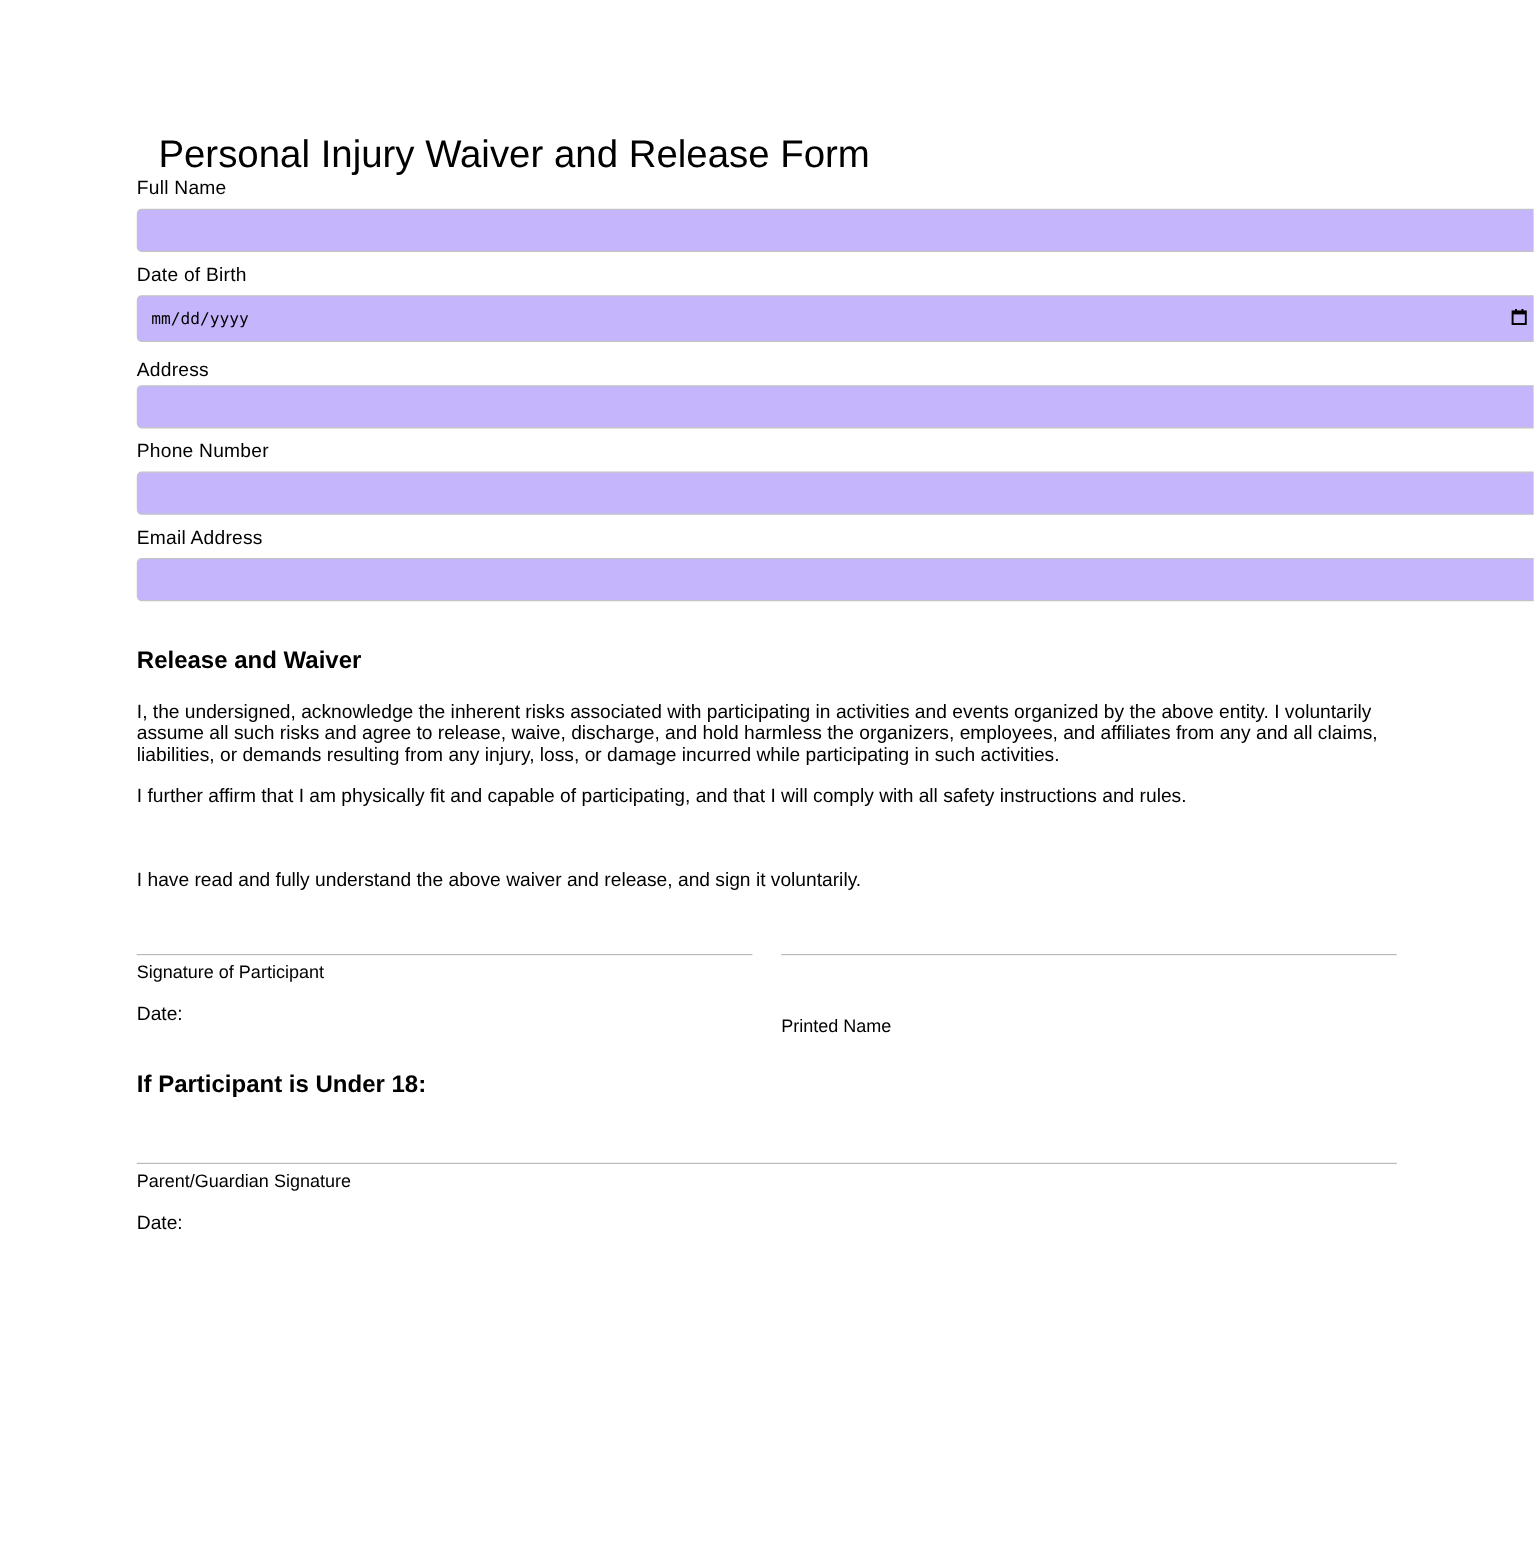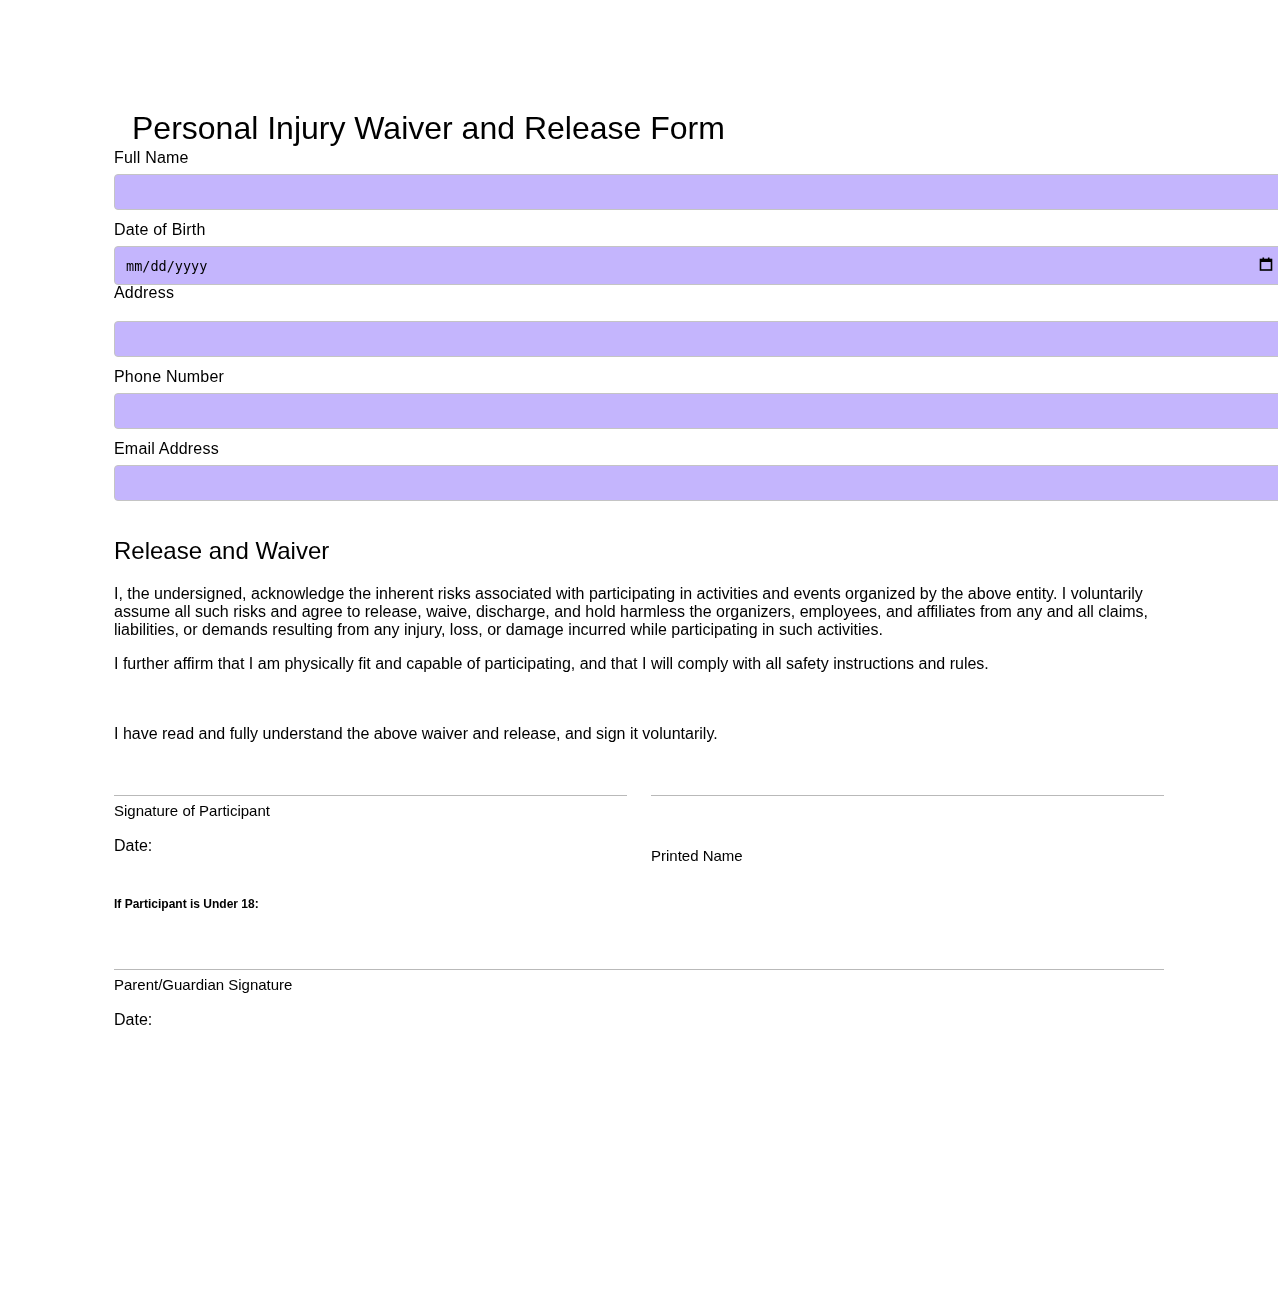--- a/index.html
+++ b/index.html
@@ -46,21 +46,21 @@
     }
     .date-text {
       font-family: "DejaVu Sans Mono", monospace;
       font-size: 13.5px;
       color: #000;
     }
     .cal-icon { width: 14px; height: 14px; }
     h2 {
       position: absolute; left: 0; top: 537px;
       margin: 0;
-      font-size: 24px; font-weight: normal; line-height: 28px;
+      font-size: 20px; font-weight: bold; line-height: 28px;
       white-space: nowrap;
     }
     .para {
       position: absolute; left: 0;
       width: 1050px;
       margin: 0;
       font-size: 16px; line-height: 18px;
     }
     .sig-line {
       position: absolute;
@@ -71,21 +71,21 @@
       position: absolute;
       font-size: 15px; line-height: 18px;
       white-space: nowrap;
     }
     .date-label {
       position: absolute; left: 0;
       font-size: 16px; line-height: 20px;
     }
     .bold {
       position: absolute; left: 0;
-      font-size: 12px; font-weight: bold; line-height: 20px;
+      font-size: 20px; font-weight: bold; line-height: 20px;
     }
   </style>
 </head>
 <body>
 
 <div class="container">
 
   <h1>Personal Injury Waiver and Release Form</h1>
 
   <div class="label" style="top:148px;">Full Name</div>
@@ -97,21 +97,21 @@
     <span>
       <svg class="cal-icon" viewBox="0 0 14 14">
         <rect x="1.5" y="2.5" width="11" height="10.5" fill="none" stroke="#000" stroke-width="1.6"></rect>
         <rect x="1.5" y="2.5" width="11" height="2.5" fill="#000"></rect>
         <rect x="3.5" y="0.5" width="1.6" height="3" fill="#000"></rect>
         <rect x="8.9" y="0.5" width="1.6" height="3" fill="#000"></rect>
       </svg>
     </span>
   </div>
 
-  <div class="label" style="top:283px;">Address</div>
+  <div class="label" style="top:299px;">Address</div>
   <input class="input" style="top: 321px;" type="text" placeholder="">
 
   <div class="label" style="top:367px;">Phone Number</div>
   <input class="input" style="top: 393px;" type="tel" placeholder="">
 
   <div class="label" style="top:439px;">Email Address</div>
   <input class="input" style="top: 465px;" type="email" placeholder="">
 
   <h2>Release and Waiver</h2>
 

